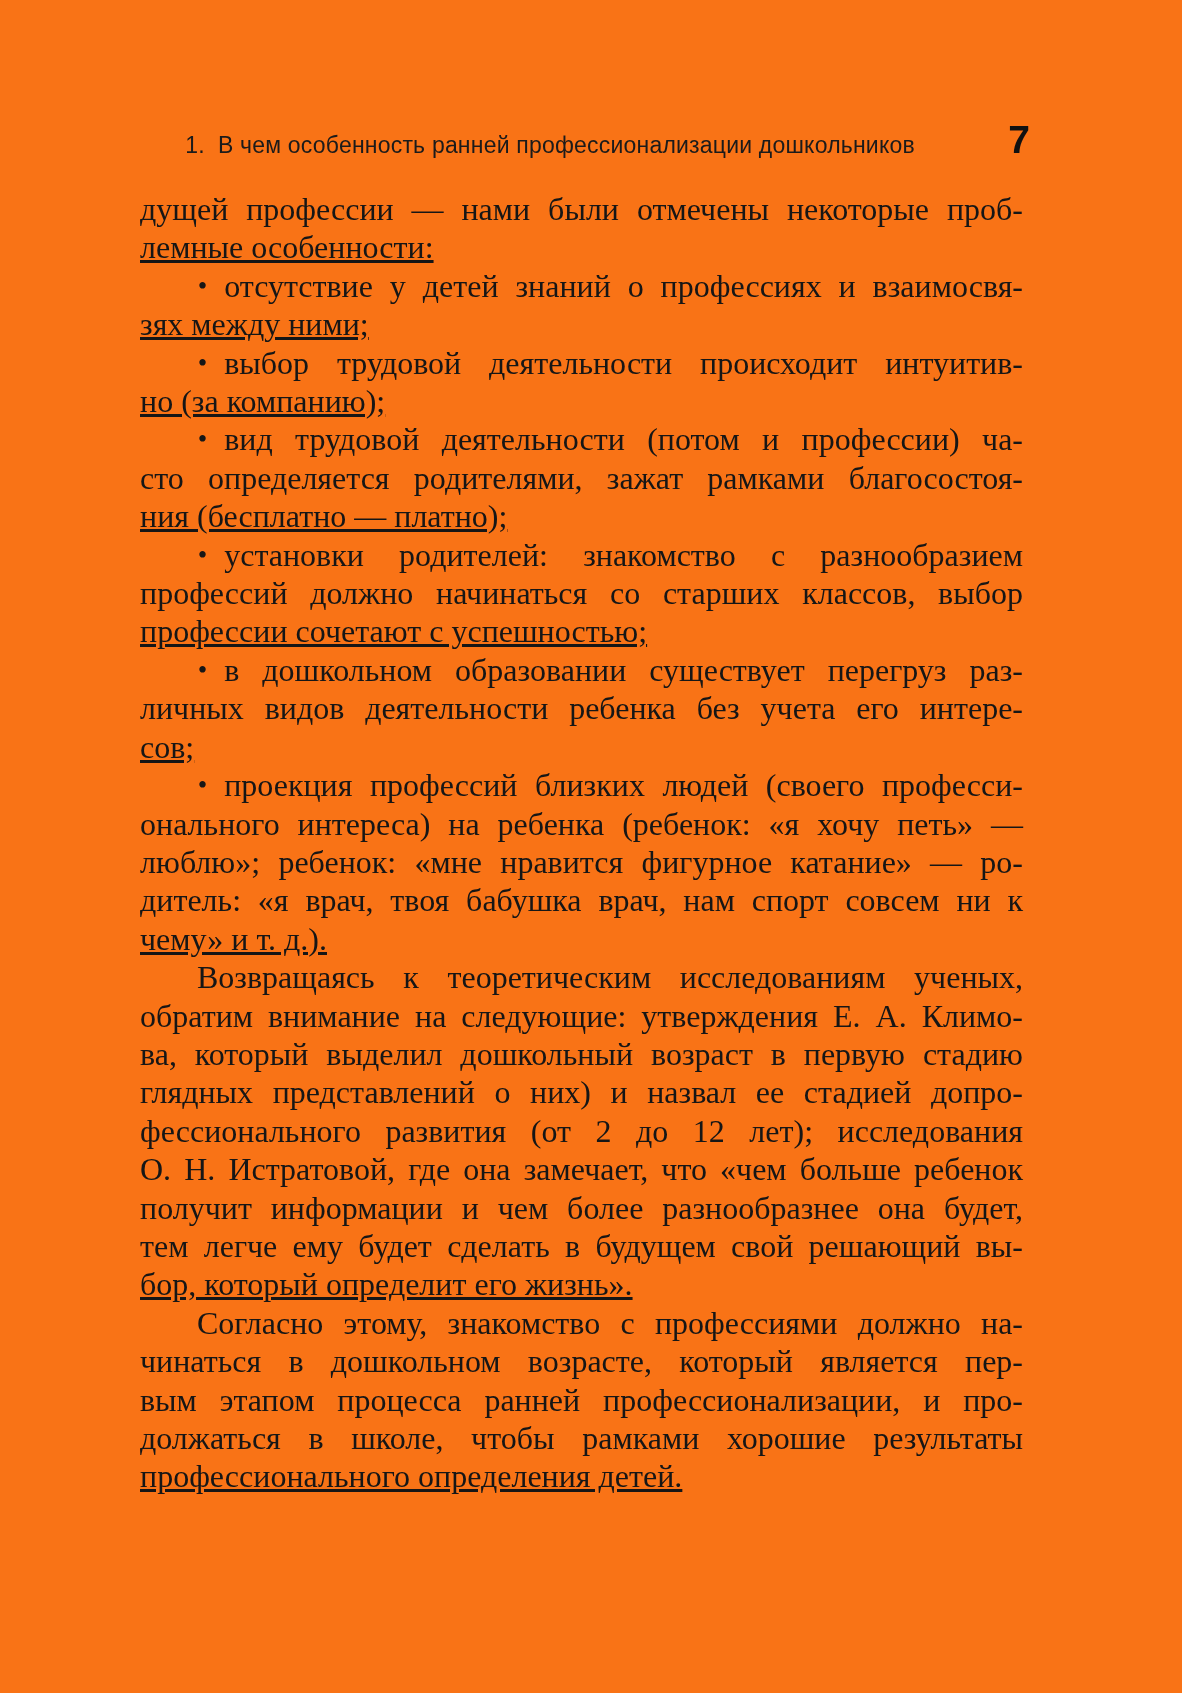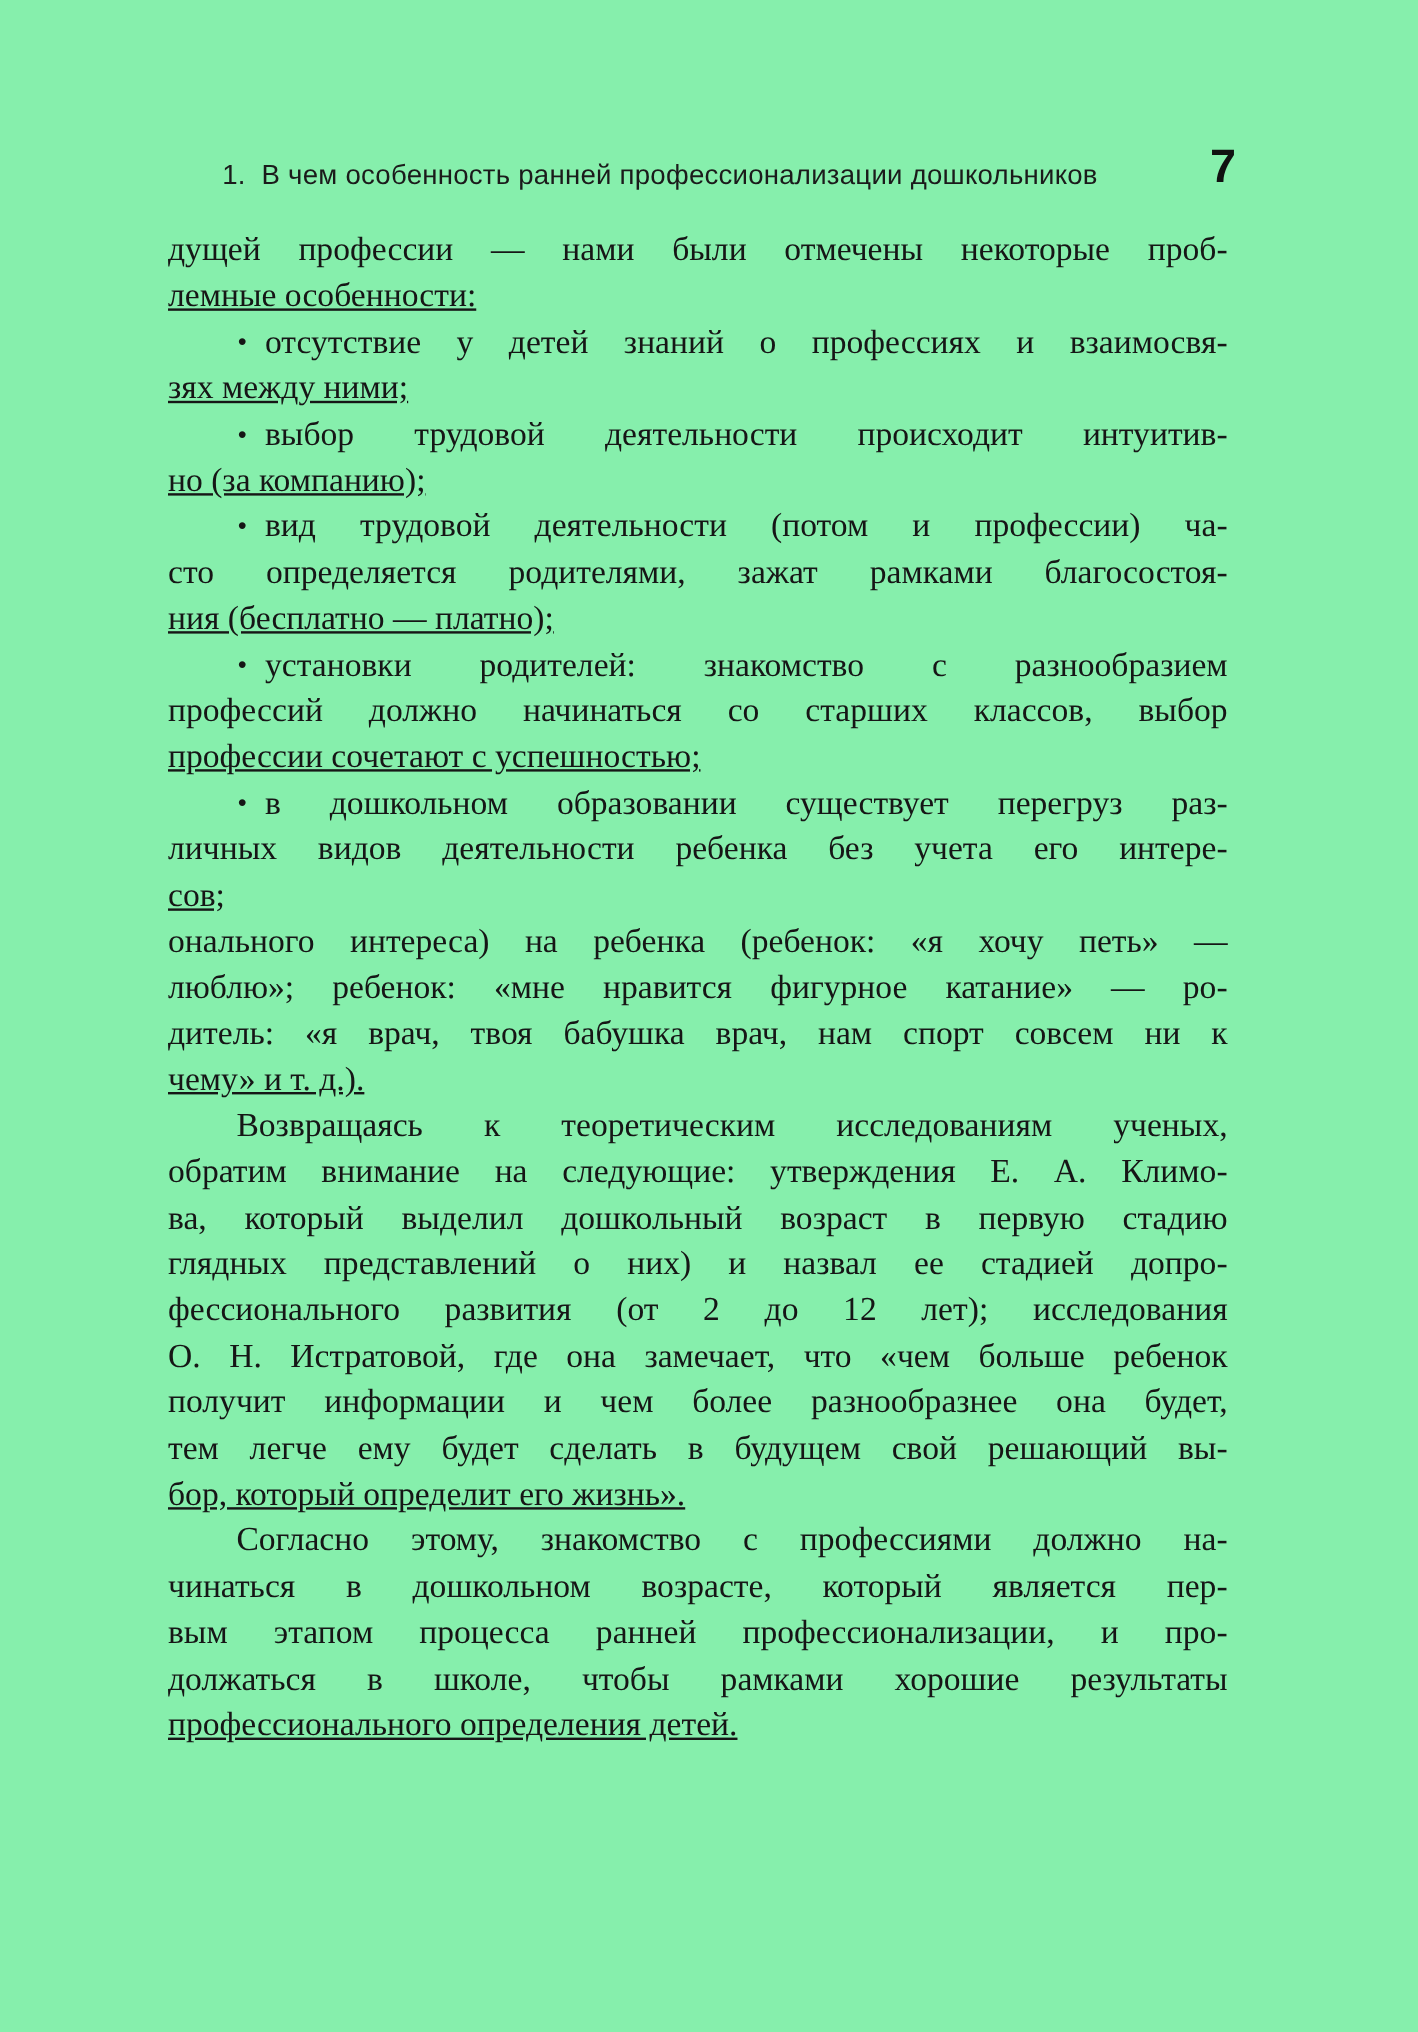--- a/index.html
+++ b/index.html
@@ -44,21 +44,21 @@
     font-size: 39px;
     color: #111111;
   }
   .body-text {
     position: absolute;
     left: 140px;
     top: 190px;
     width: 883px;
   }
   .line {
-    font-size: 28px;
+    font-size: 32px;
     line-height: 38.4px;
     text-align: justify;
     text-align-last: justify;
     white-space: normal;
   }
   .line.end {
     text-align-last: left;
     text-decoration: underline;
   }
   .line.indent {
@@ -66,21 +66,21 @@
   }
   .bullet-glyph {
     display: inline-block;
     transform: scale(0.85);
     transform-origin: center;
   }
 </style>
 </head>
 <body>
 
-<div class="page" style="background: #86efac; color: rgb(22, 22, 22);">
+<div class="page" style="background: #f97316; color: rgb(22, 22, 22);">
 
   <div class="header-row">
     <div class="header-title">1.  В чем особенность ранней профессионализации дошкольников</div>
     <div class="page-number">7</div>
   </div>
 
   <div class="body-text" id="body-text">
       <div class="line">дущей профессии — нами были отмечены некоторые проб-</div>
       <div class="line end">лемные особенности:</div>
       <div class="line indent"><span class="bullet-glyph">•</span> отсутствие у детей знаний о профессиях и взаимосвя-</div>
@@ -89,20 +89,21 @@
       <div class="line end">но (за компанию);</div>
       <div class="line indent"><span class="bullet-glyph">•</span> вид трудовой деятельности (потом и профессии) ча-</div>
       <div class="line">сто определяется родителями, зажат рамками благосостоя-</div>
       <div class="line end">ния (бесплатно — платно);</div>
       <div class="line indent"><span class="bullet-glyph">•</span> установки родителей: знакомство с разнообразием</div>
       <div class="line">профессий должно начинаться со старших классов, выбор</div>
       <div class="line end">профессии сочетают с успешностью;</div>
       <div class="line indent"><span class="bullet-glyph">•</span> в дошкольном образовании существует перегруз раз-</div>
       <div class="line">личных видов деятельности ребенка без учета его интере-</div>
       <div class="line end">сов;</div>
+      <div class="line indent"><span class="bullet-glyph">•</span> проекция профессий близких людей (своего професси-</div>
       <div class="line">онального интереса) на ребенка (ребенок: «я хочу петь» —</div>
       <div class="line">люблю»; ребенок: «мне нравится фигурное катание» — ро-</div>
       <div class="line">дитель: «я врач, твоя бабушка врач, нам спорт совсем ни к</div>
       <div class="line end">чему» и т. д.).</div>
       <div class="line indent">Возвращаясь к теоретическим исследованиям ученых,</div>
       <div class="line">обратим внимание на следующие: утверждения Е. А. Климо-</div>
       <div class="line">ва, который выделил дошкольный возраст в первую стадию</div>
       <div class="line">глядных представлений о них) и назвал ее стадией допро-</div>
       <div class="line">фессионального развития (от 2 до 12 лет); исследования</div>
       <div class="line">О. Н. Истратовой, где она замечает, что «чем больше ребенок</div>

